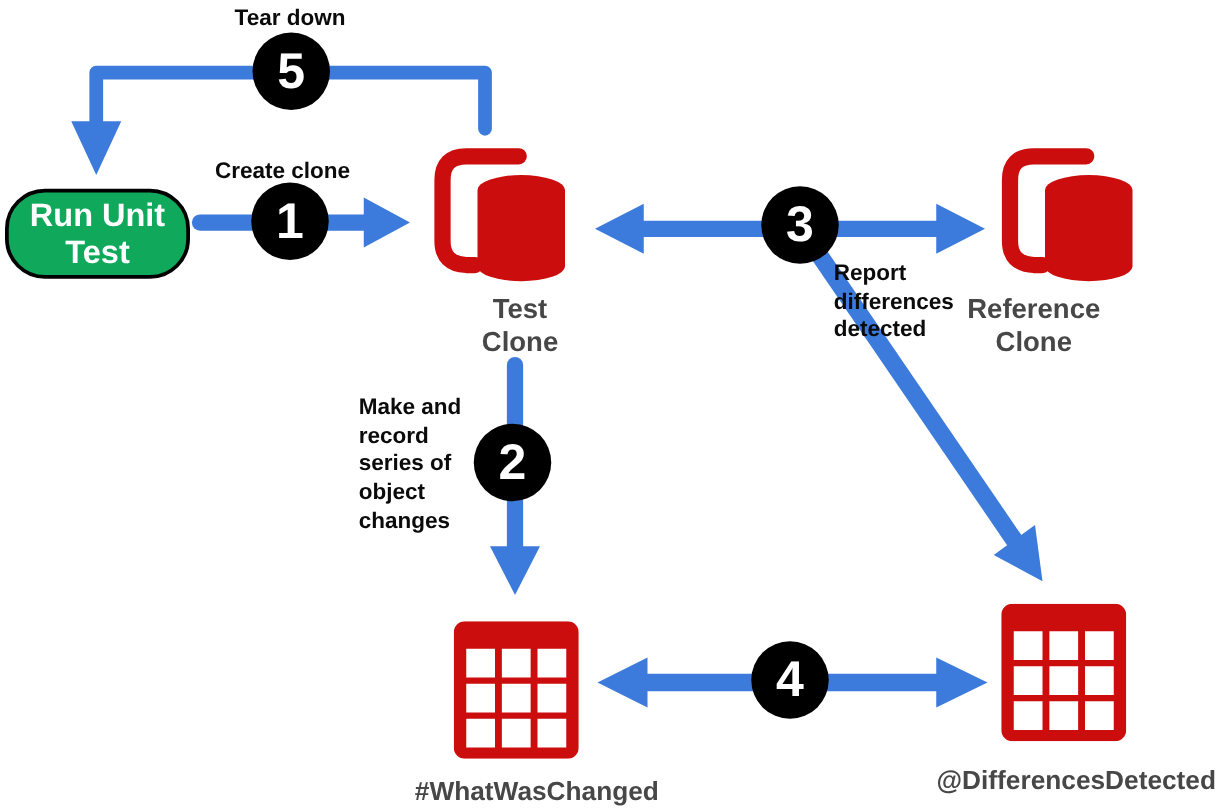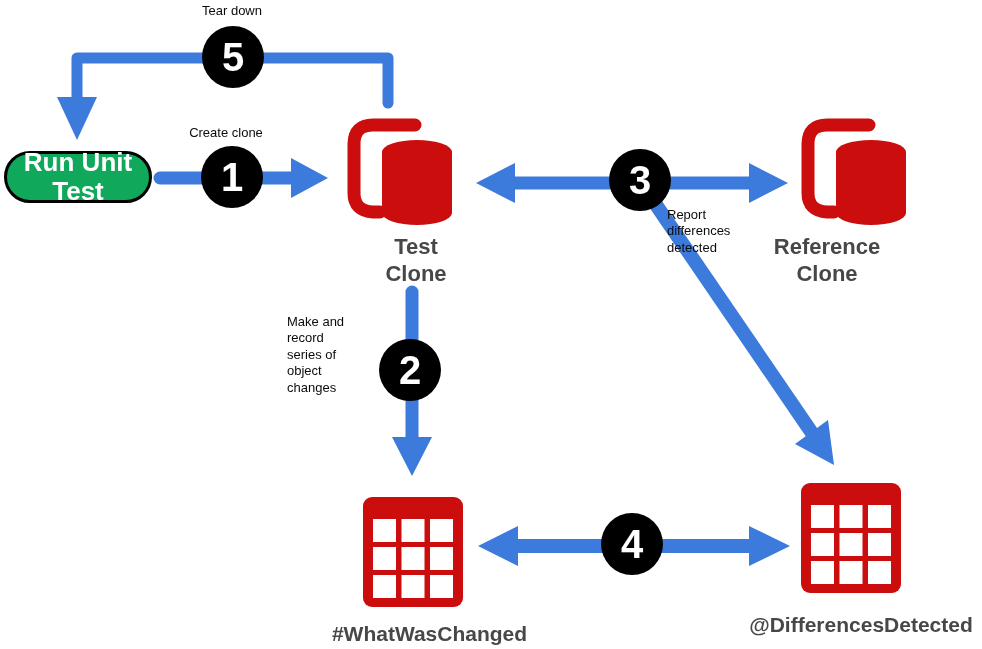--- a/index.html
+++ b/index.html
@@ -2,37 +2,37 @@
 <html style="--blue: #3C7BDC; --red: #CC0D0D; --green: #10A85B; --gray: #474747; --text: #0B0B0B;"><head>
 <meta charset="utf-8">
 <style>
   html,body{margin:0;padding:0;background:#fff;}
   .canvas{
     position:relative;width:982px;height:649px;background:#fff;overflow:hidden;
     font-family:"Liberation Sans",sans-serif;
   }
   .abs{position:absolute;}
   .lbl{
-    position:absolute;white-space:pre-line;font-weight:400;
-    font-size:13px;line-height:1.26;color:var(--text,#0b0b0b);
+    position:absolute;white-space:pre-line;font-weight:700;
+    font-size:18px;line-height:1.26;color:var(--text,#0b0b0b);
   }
   .lbl.center{text-align:center;}
   .node-lbl{
     position:absolute;white-space:pre-line;font-weight:700;text-align:center;
     color:var(--gray,#474747);
   }
   .clone-lbl{font-size:22px;line-height:1.23;}
   .table-lbl{font-size:21px;line-height:1.2;}
   .circle{
     position:absolute;width:62px;height:62px;border-radius:50%;
     background:#000;color:#fff;display:flex;align-items:center;justify-content:center;
     font-weight:700;font-size:40px;
   }
   .pill{
-    position:absolute;left:4px;top:151px;width:148px;height:52px;
+    position:absolute;left:4px;top:151px;width:148px;height:72px;
     background:var(--green,#10A85B);border:3px solid #000;border-radius:32px;
     box-sizing:border-box;display:flex;align-items:center;justify-content:center;
     text-align:center;color:#fff;font-weight:700;font-size:26px;line-height:1.1;
   }
   svg{display:block;}
   .arrow-stroke{stroke:var(--blue,#3C7BDC);fill:none;}
   .arrow-fill{fill:var(--blue,#3C7BDC);}
   .red-fill{fill:var(--red,#CC0D0D);}
   .red-stroke{stroke:var(--red,#CC0D0D);fill:none;}
 </style>

